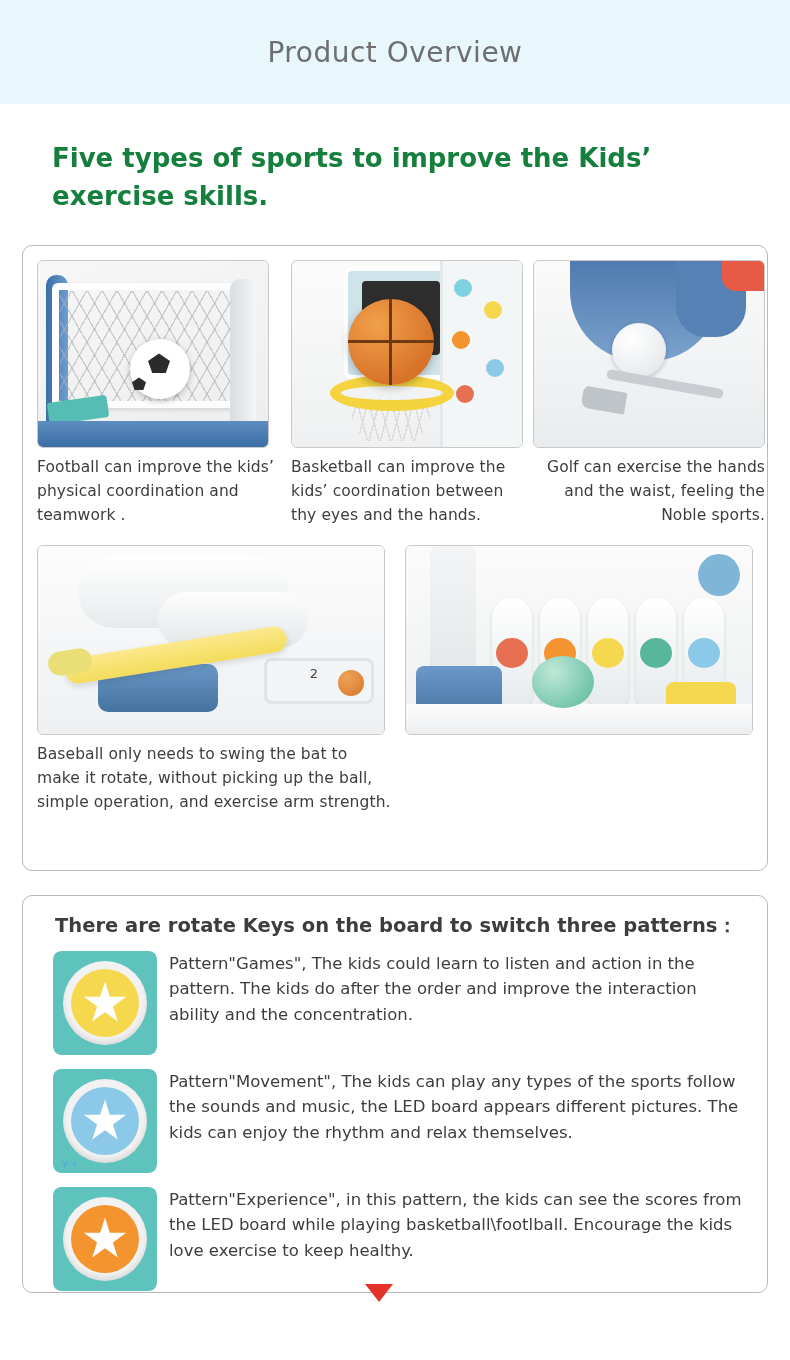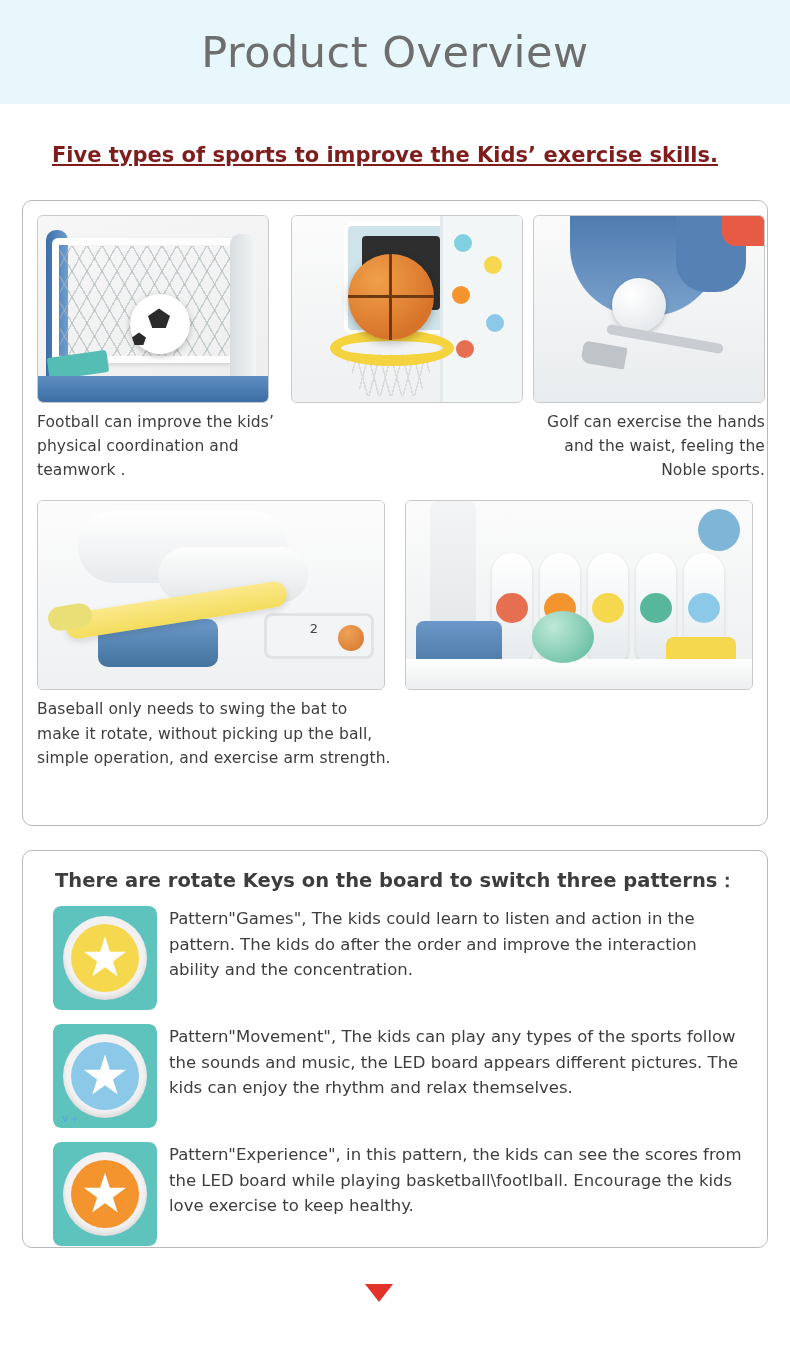--- a/index.html
+++ b/index.html
@@ -20,36 +20,35 @@
   
   .banner {
     width: 790px;
     height: 104px;
     background: #e8f7fb;
     display: flex;
     align-items: center;
     justify-content: center;
   }
   .banner-title {
-    font-size: 43px;
+    font-size: 28px;
     color: #6e6e6e;
     font-weight: 400;
     letter-spacing: 0.5px;
     font-family: "DejaVu Sans", sans-serif;
   }
 
   
   .heading {
     margin: 36px 40px 0 52px;
-    font-size: 21px;
+    font-size: 26px;
     font-weight: bold;
-    color: #7f1d1d;
+    color: #15803d;
     line-height: 1.45;
     max-width: 720px;
-    text-decoration: underline;
   }
 
   
   .sports-card {
     position: relative;
     margin: 30px 22px 0 22px;
     border: 1px solid #b9b9b9;
     border-radius: 10px;
     padding: 14px 11px 18px 14px;
     height: 626px;
@@ -223,20 +222,21 @@
           <div class="bb-panel"></div>
           <div class="bb-dot" style="right:50px;top:18px;background:#7fd0e0;"></div>
           <div class="bb-dot" style="right:20px;top:40px;background:#f6d84f;"></div>
           <div class="bb-dot" style="right:52px;top:70px;background:#f3942e;"></div>
           <div class="bb-dot" style="right:18px;top:98px;background:#8cc9e8;"></div>
           <div class="bb-dot" style="right:48px;top:124px;background:#e76f51;"></div>
           <div class="hoop-net"></div>
           <div class="hoop-ring"></div>
           <div class="ball-bb"></div>
         </div>
+        <div class="caption cap-w2">Basketball can improve the kids’ coordination between thy eyes and the hands.</div>
       </div>
 
       <div class="cell">
         <div class="photo p3">
           <div class="golf-bg"></div>
           <div class="golf-blue"></div>
           <div class="golf-blue2"></div>
           <div class="golf-red"></div>
           <div class="golf-ball"></div>
           <div class="golf-club"></div>

